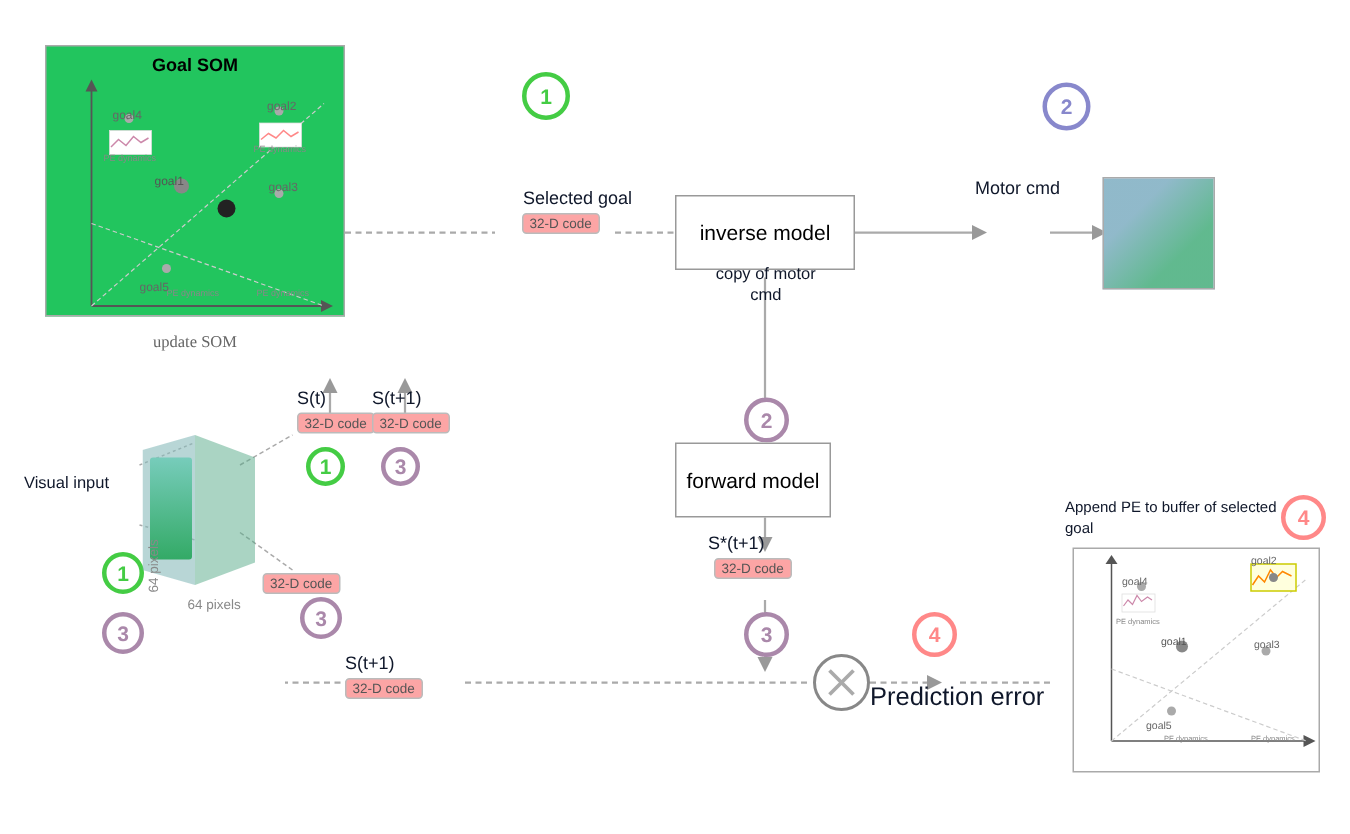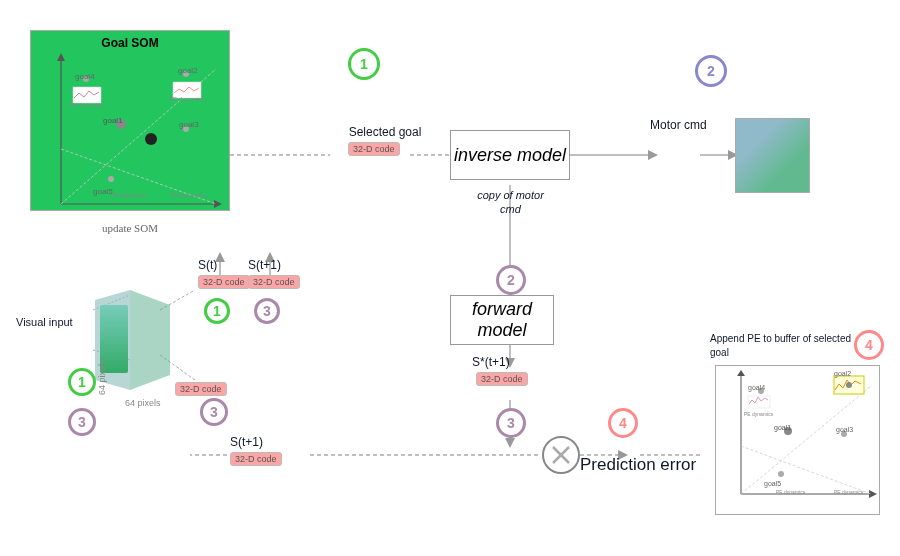--- a/index.html
+++ b/index.html
@@ -51,22 +51,21 @@
       position: absolute;
       background: #fff;
       border: 1.5px solid #999;
       display: flex;
       align-items: center;
       justify-content: center;
       text-align: center;
       font-size: 13px;
     }
     .box-large {
-      font-size: 18px;
-      font-style: italic;
+      font-size: 14px;
     }
     .code-badge {
       position: absolute;
       background: #fca5a5;
       border: 1px solid #bbb;
       border-radius: 3px;
       font-size: 9px;
       padding: 1px 4px;
       color: #555;
       white-space: nowrap;
@@ -248,21 +247,21 @@
   <div class="box box-large" style="left:450px;top:130px;width:120px;height:50px;">
     <span>inverse model</span>
   </div>
 
   <div class="label" style="left:650px;top:118px;font-size:12px;">Motor cmd</div>
 
   <div class="robot-img" style="left:735px;top:118px;">
     <div class="robot-img-inner"></div>
   </div>
 
-  <div class="label" style="left:468px;top:188px;width:85px;font-size:11px;line-height:1.3;font-style:italic;">copy of
+  <div class="label" style="left:468px;top:176px;width:85px;font-size:11px;line-height:1.3;">copy of
 motor cmd</div>
 
   <div class="circle circle-purple" style="width:30px;height:30px;left:496px;top:265px;">
     <span>2</span>
   </div>
 
   <div class="box box-large" style="left:450px;top:295px;width:104px;height:50px;">
     <span>forward model</span>
   </div>
 

